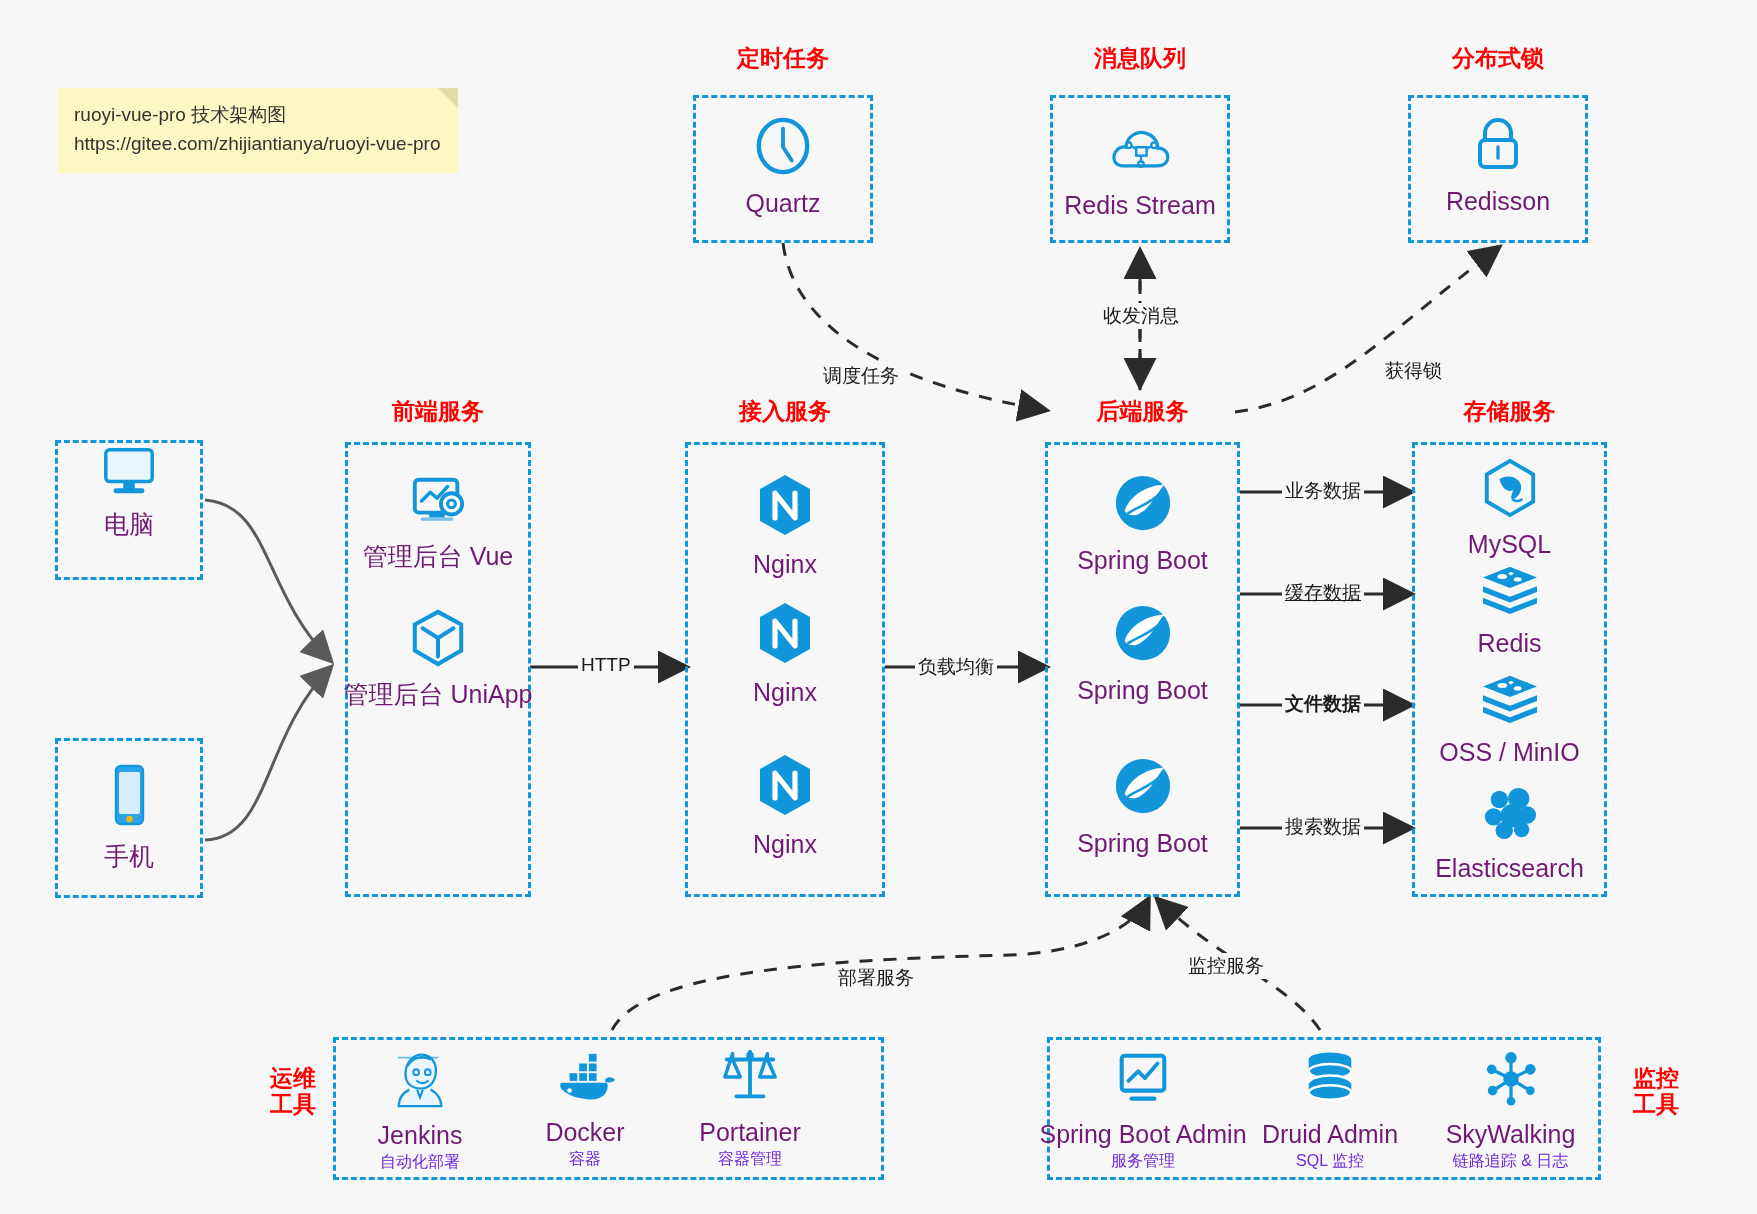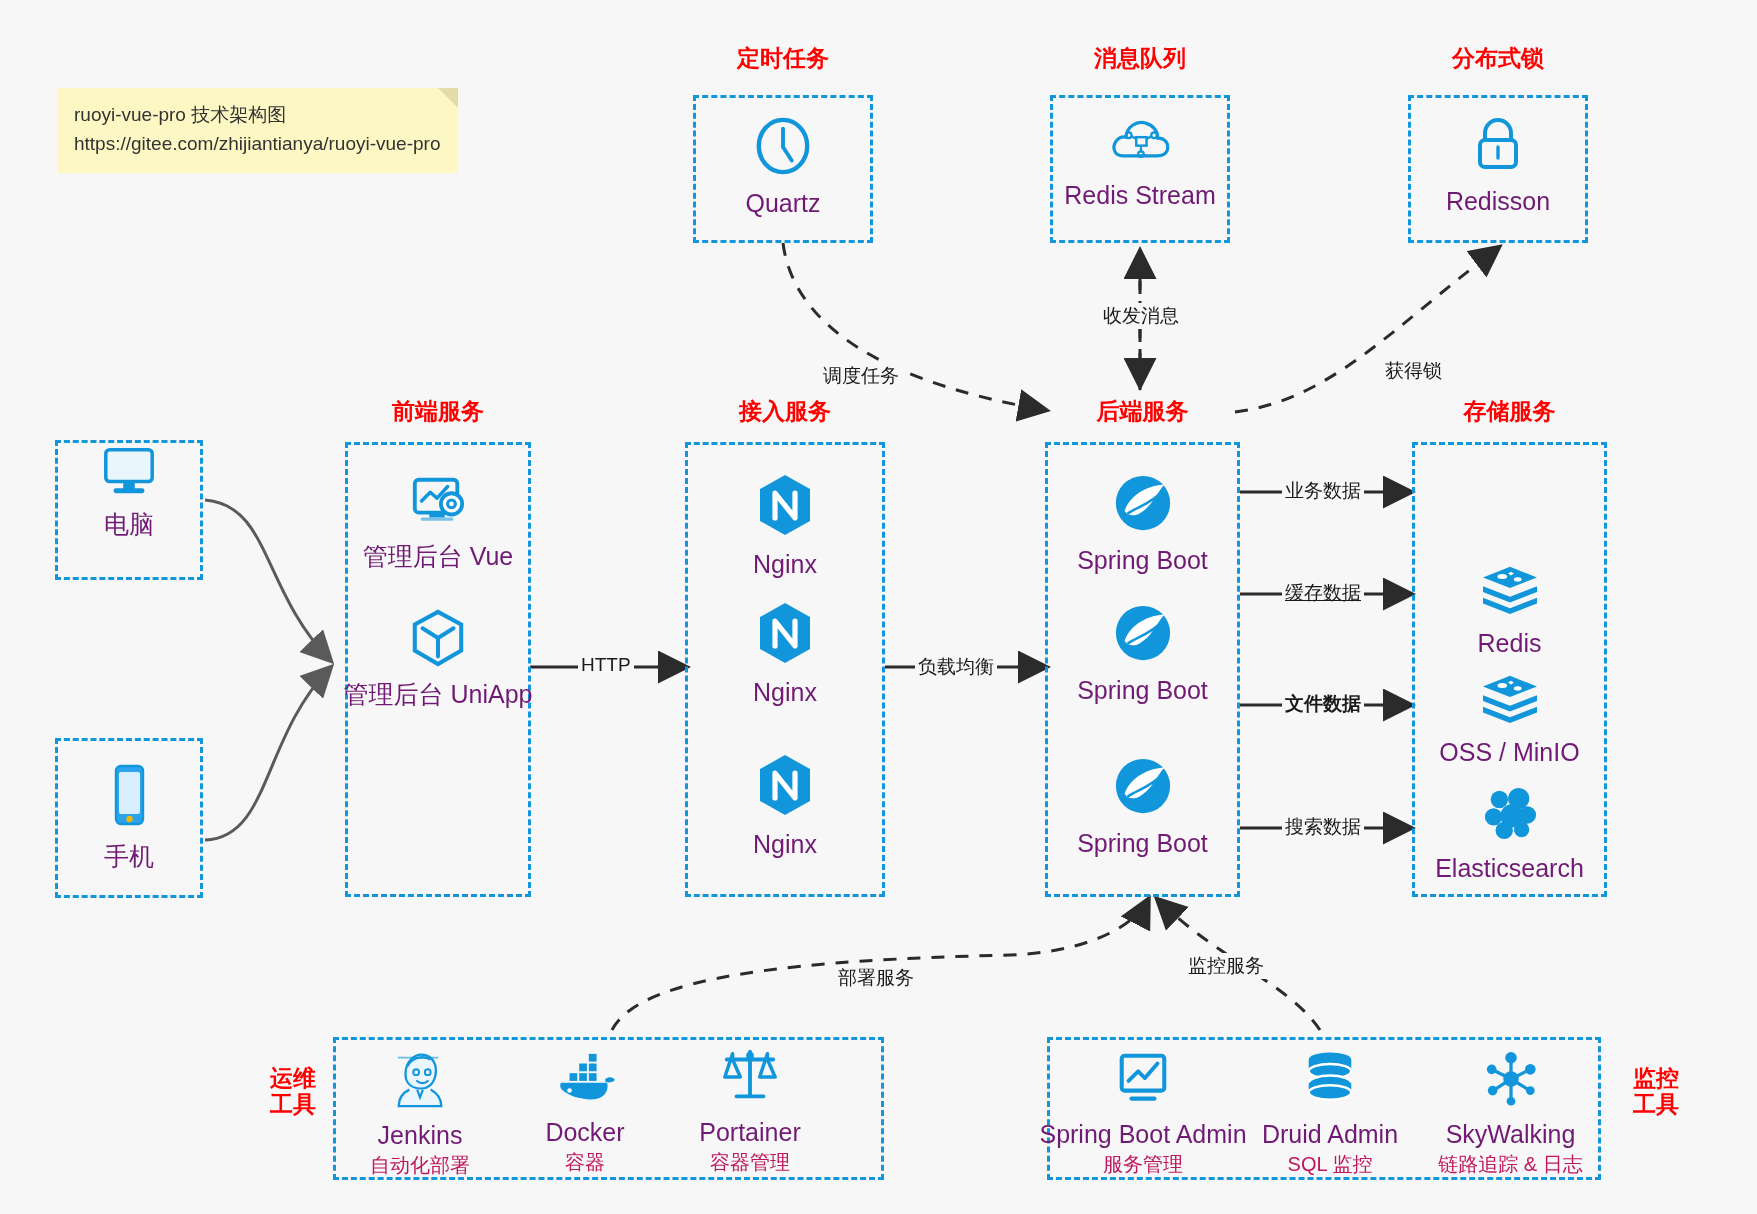--- a/index.html
+++ b/index.html
@@ -47,21 +47,21 @@
   .node {
     position: absolute;
     display: flex; flex-direction: column;
     align-items: center; justify-content: flex-start;
     text-align: center;
   }
   .node .cap {
     font-size: 25px; color: #701a75; line-height: 1.3;
     white-space: nowrap; margin-top: 6px;
   }
-  .node .cap2 { font-size: 20px; color: #be185d; line-height: 1.3; white-space: nowrap; }
+  .node .cap2 { font-size: 16px; color: #6d28d9; line-height: 1.3; white-space: nowrap; }
   .ic { display: block; }
 
   
   .elabel {
     position: absolute;
     font-size: 19px; color: #1a1a1a;
     background: #f7f7f7;
     padding: 0 3px;
     white-space: nowrap;
   }
@@ -124,21 +124,21 @@
       <svg width="62" height="62" viewBox="0 0 64 64">
         <ellipse cx="32" cy="32" rx="25" ry="27" fill="none" stroke="#1296db" stroke-width="4.5"></ellipse>
         <path d="M32 14 L32 33 L41 47" fill="none" stroke="#1296db" stroke-width="4" stroke-linecap="round"></path>
       </svg>
     </span>
     <span class="cap">Quartz</span>
   </div>
 
   <div class="grp-title" style="left:1050px; top:45px; width:180px;">消息队列</div>
   <div class="grp" style="left:1050px; top:95px; width:180px; height:148px;"></div>
-  <div class="node" style="left:1050px; top:111px; width:180px;">
+  <div class="node" style="left:1050px; top:121px; width:180px;">
     <span class="ic">
       <svg width="62" height="58" viewBox="0 0 66 58">
         <path d="M16 46 C6 46 3 38 7 31 C9 27 14 25 18 26 C19 15 29 8 39 11 C47 13 52 20 52 27 C60 27 64 33 62 40 C60 45 55 46 50 46 Z" fill="none" stroke="#1296db" stroke-width="3.4"></path>
         <rect x="29" y="26" width="11" height="9" fill="none" stroke="#1296db" stroke-width="2.6"></rect>
         <circle cx="21" cy="24" r="3" fill="none" stroke="#1296db" stroke-width="2.4"></circle>
         <circle cx="48" cy="24" r="3" fill="none" stroke="#1296db" stroke-width="2.4"></circle>
         <circle cx="34" cy="44" r="3" fill="none" stroke="#1296db" stroke-width="2.4"></circle>
         <path d="M24 25 L29 28 M45 25 L40 28 M34 35 L34 41" stroke="#1296db" stroke-width="2.4" fill="none"></path>
       </svg>
     </span>
@@ -275,20 +275,30 @@
         <path d="M13 40 C20 22 38 14 54 13 C44 25 41 36 28 43 C22 46 16 45 13 40 Z" fill="#fff"></path>
         <path d="M16 43 C26 36 40 33 52 20" fill="none" stroke="#1296db" stroke-width="2.6"></path>
       </svg>
     </span>
     <span class="cap">Spring Boot</span>
   </div>
 
   <div class="grp-title" style="left:1412px; top:398px; width:195px;">存储服务</div>
   <div class="grp" style="left:1412px; top:442px; width:195px; height:455px;"></div>
 
+  <div class="node" style="left:1412px; top:458px; width:195px;">
+    <span class="ic">
+      <svg width="58" height="60" viewBox="0 0 60 62">
+        <path d="M30 3 L54 17 V45 L30 59 L6 45 V17 Z" fill="none" stroke="#1296db" stroke-width="4"></path>
+        <path d="M19 22 C26 17 36 19 40 25 C44 31 40 41 32 43 C30 39 33 36 33 33 C28 36 22 32 19 22 Z" fill="#1296db"></path>
+        <path d="M33 43 C36 45 39 45 42 43" fill="none" stroke="#1296db" stroke-width="2.6" stroke-linecap="round"></path>
+      </svg>
+    </span>
+    <span class="cap">MySQL</span>
+  </div>
 
   <div class="node" style="left:1412px; top:563px; width:195px;">
     <span class="ic">
       <svg width="62" height="54" viewBox="0 0 64 56">
         <path d="M32 4 L60 15 L32 26 L4 15 Z" fill="#1296db"></path>
         <path d="M4 24 L32 35 L60 24 L60 30 L32 41 L4 30 Z" fill="#1296db"></path>
         <path d="M4 36 L32 47 L60 36 L60 42 L32 53 L4 42 Z" fill="#1296db"></path>
         <ellipse cx="24" cy="14" rx="5" ry="2.6" fill="#fff"></ellipse>
         <ellipse cx="40" cy="17" rx="4" ry="2.2" fill="#fff"></ellipse>
         <path d="M33 9 l3 2 -3 2 -3 -2 Z" fill="#fff"></path>

